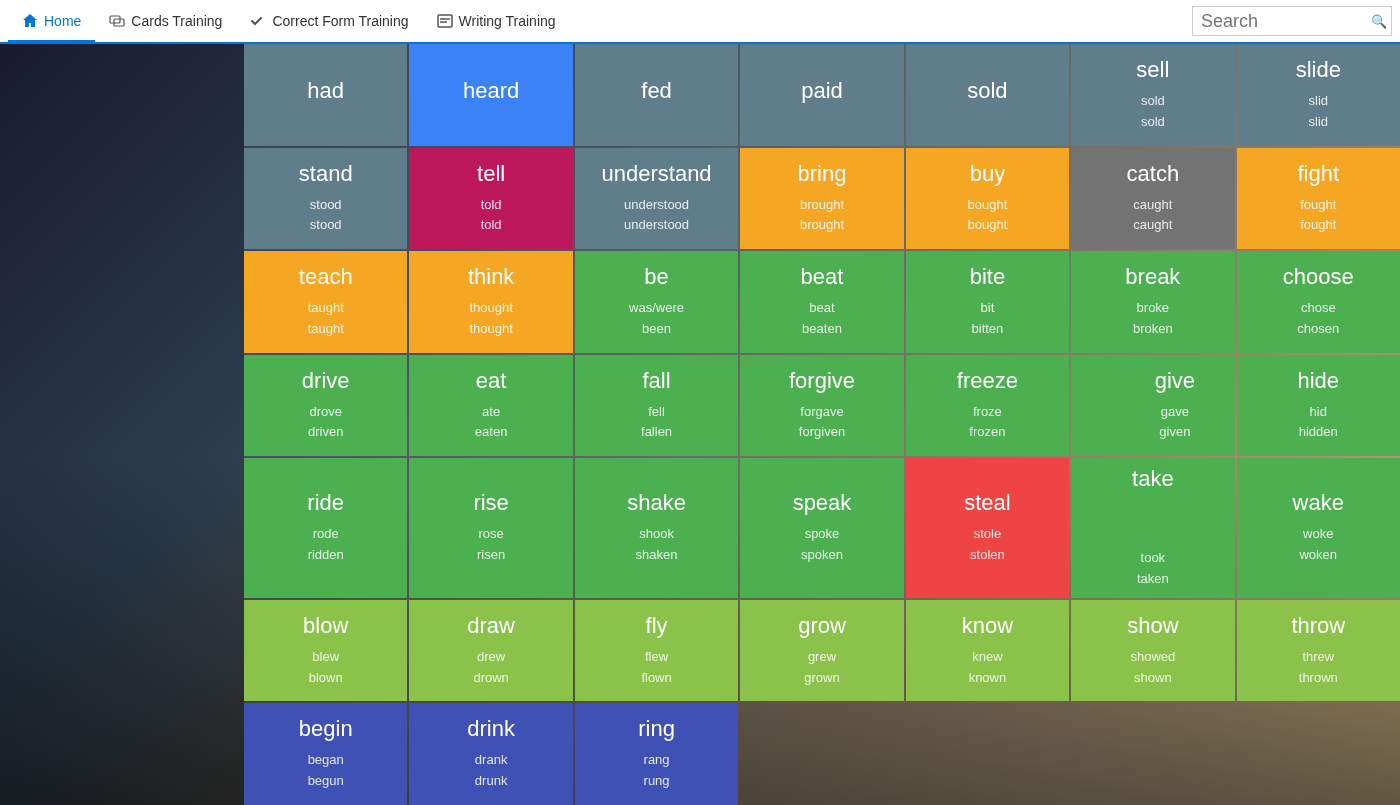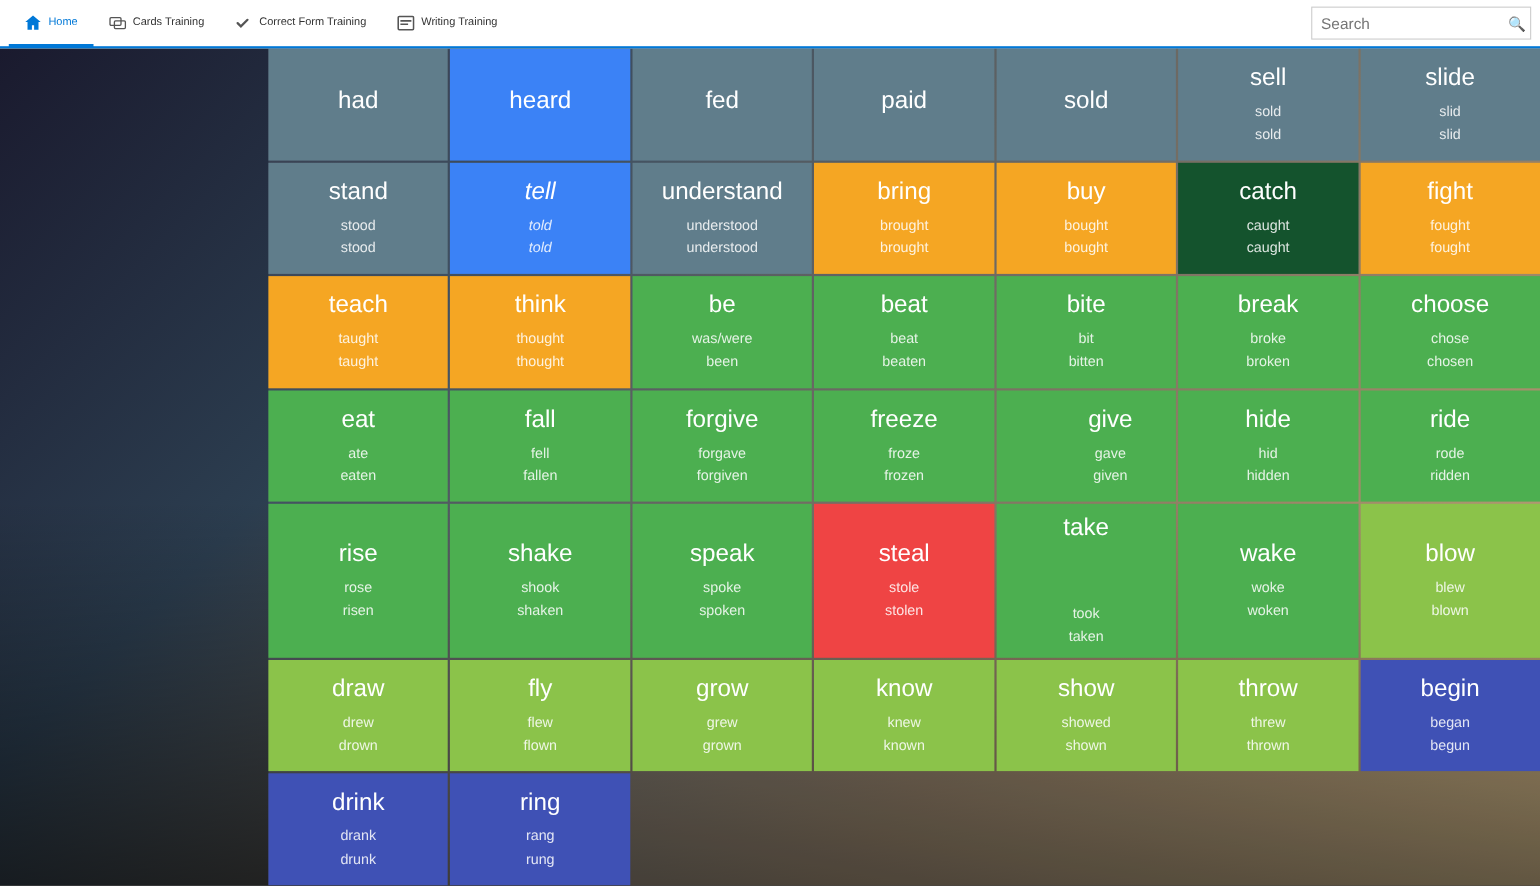--- a/index.html
+++ b/index.html
@@ -14,21 +14,21 @@
       border-bottom: 2px solid #0078d7;
       padding: 0 8px;
       position: relative;
       z-index: 10;
     }
     .nav-item {
       display: flex;
       align-items: center;
       padding: 0 14px;
       height: 100%;
-      font-size: 10px;
+      font-size: 14px;
       color: #333;
       cursor: pointer;
       gap: 6px;
       border-bottom: 3px solid transparent;
       margin-bottom: -2px;
     }
     .nav-item.active {
       color: #0078d7;
       border-bottom: 3px solid #0078d7;
     }
@@ -37,21 +37,21 @@
       display: flex;
       align-items: center;
       border: 1px solid #ccc;
       height: 30px;
       padding: 0 8px;
       width: 200px;
     }
     .search-box input {
       border: none;
       outline: none;
-      font-size: 14px;
+      font-size: 18px;
       width: 170px;
       background: transparent;
     }
     .search-icon-svg { color: #666; font-size: 13px; }
 
     
     .main {
       position: relative;
       width: 1400px;
       height: 761px;
@@ -176,41 +176,41 @@
       <div class="card" style="background: rgb(96, 125, 139);">
         <div class="card-word">slide</div>
         <div class="card-form" style="white-space: pre;">slid
 slid</div>
       </div>
       <div class="card" style="background: rgb(96, 125, 139);">
         <div class="card-word">stand</div>
         <div class="card-form" style="white-space: pre;">stood
 stood</div>
       </div>
-      <div class="card" style="background: #3b82f6; font-style: italic;">
+      <div class="card" style="background: #be185d;">
         <div class="card-word">tell</div>
         <div class="card-form" style="white-space: pre;">told
 told</div>
       </div>
       <div class="card" style="background: rgb(96, 125, 139);">
         <div class="card-word">understand</div>
         <div class="card-form" style="white-space: pre;">understood
 understood</div>
       </div>
       <div class="card" style="background: rgb(245, 166, 35);">
         <div class="card-word">bring</div>
         <div class="card-form" style="white-space: pre;">brought
 brought</div>
       </div>
       <div class="card" style="background: rgb(245, 166, 35);">
         <div class="card-word">buy</div>
         <div class="card-form" style="white-space: pre;">bought
 bought</div>
       </div>
-      <div class="card" style="background: #14532d;">
+      <div class="card" style="background: #737373;">
         <div class="card-word">catch</div>
         <div class="card-form" style="white-space: pre;">caught
 caught</div>
       </div>
       <div class="card" style="background: rgb(245, 166, 35);">
         <div class="card-word">fight</div>
         <div class="card-form" style="white-space: pre;">fought
 fought</div>
       </div>
       <div class="card" style="background: rgb(245, 166, 35);">
@@ -240,20 +240,25 @@
       </div>
       <div class="card" style="background: rgb(76, 175, 80);">
         <div class="card-word">break</div>
         <div class="card-form" style="white-space: pre;">broke
 broken</div>
       </div>
       <div class="card" style="background: rgb(76, 175, 80);">
         <div class="card-word">choose</div>
         <div class="card-form" style="white-space: pre;">chose
 chosen</div>
+      </div>
+      <div class="card" style="background: rgb(76, 175, 80);">
+        <div class="card-word">drive</div>
+        <div class="card-form" style="white-space: pre;">drove
+driven</div>
       </div>
       <div class="card" style="background: rgb(76, 175, 80);">
         <div class="card-word">eat</div>
         <div class="card-form" style="white-space: pre;">ate
 eaten</div>
       </div>
       <div class="card" style="background: rgb(76, 175, 80);">
         <div class="card-word">fall</div>
         <div class="card-form" style="white-space: pre;">fell
 fallen</div>

